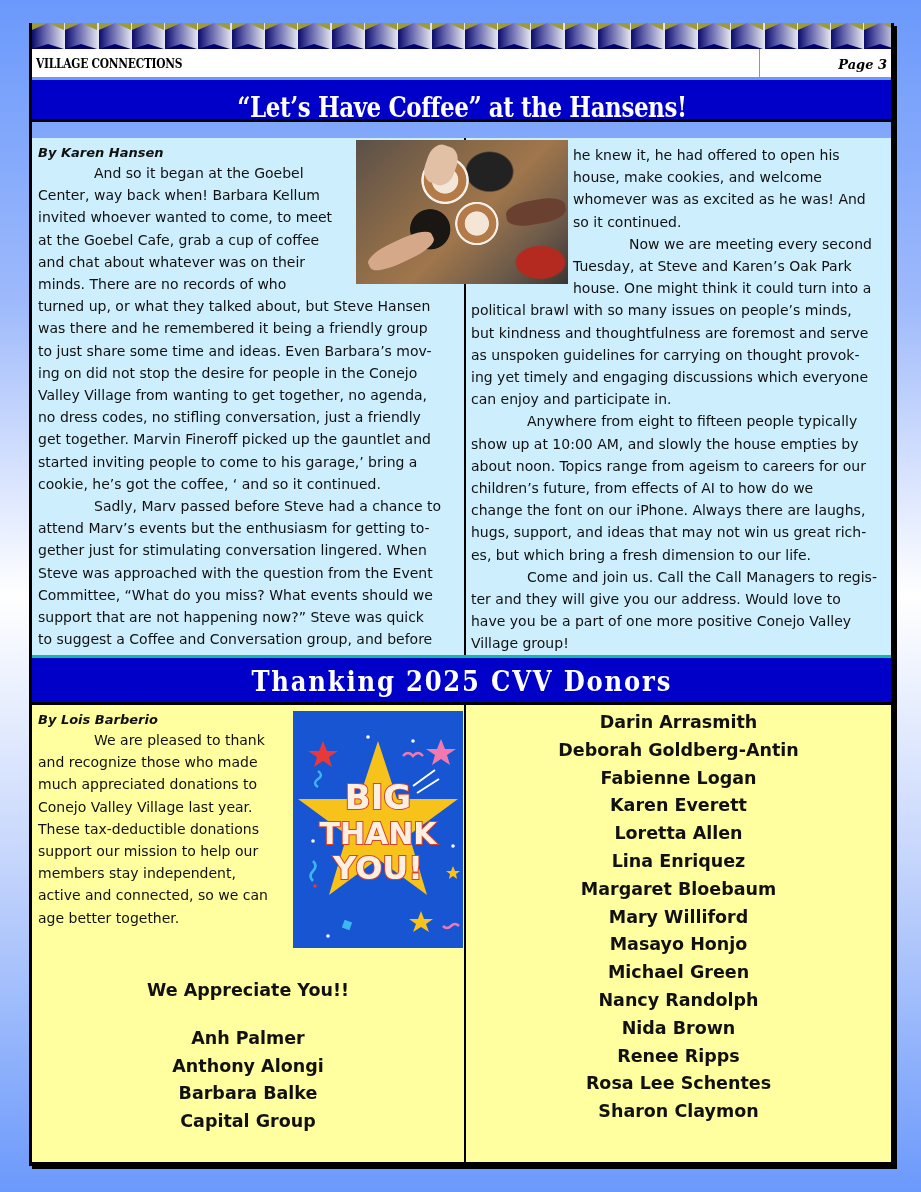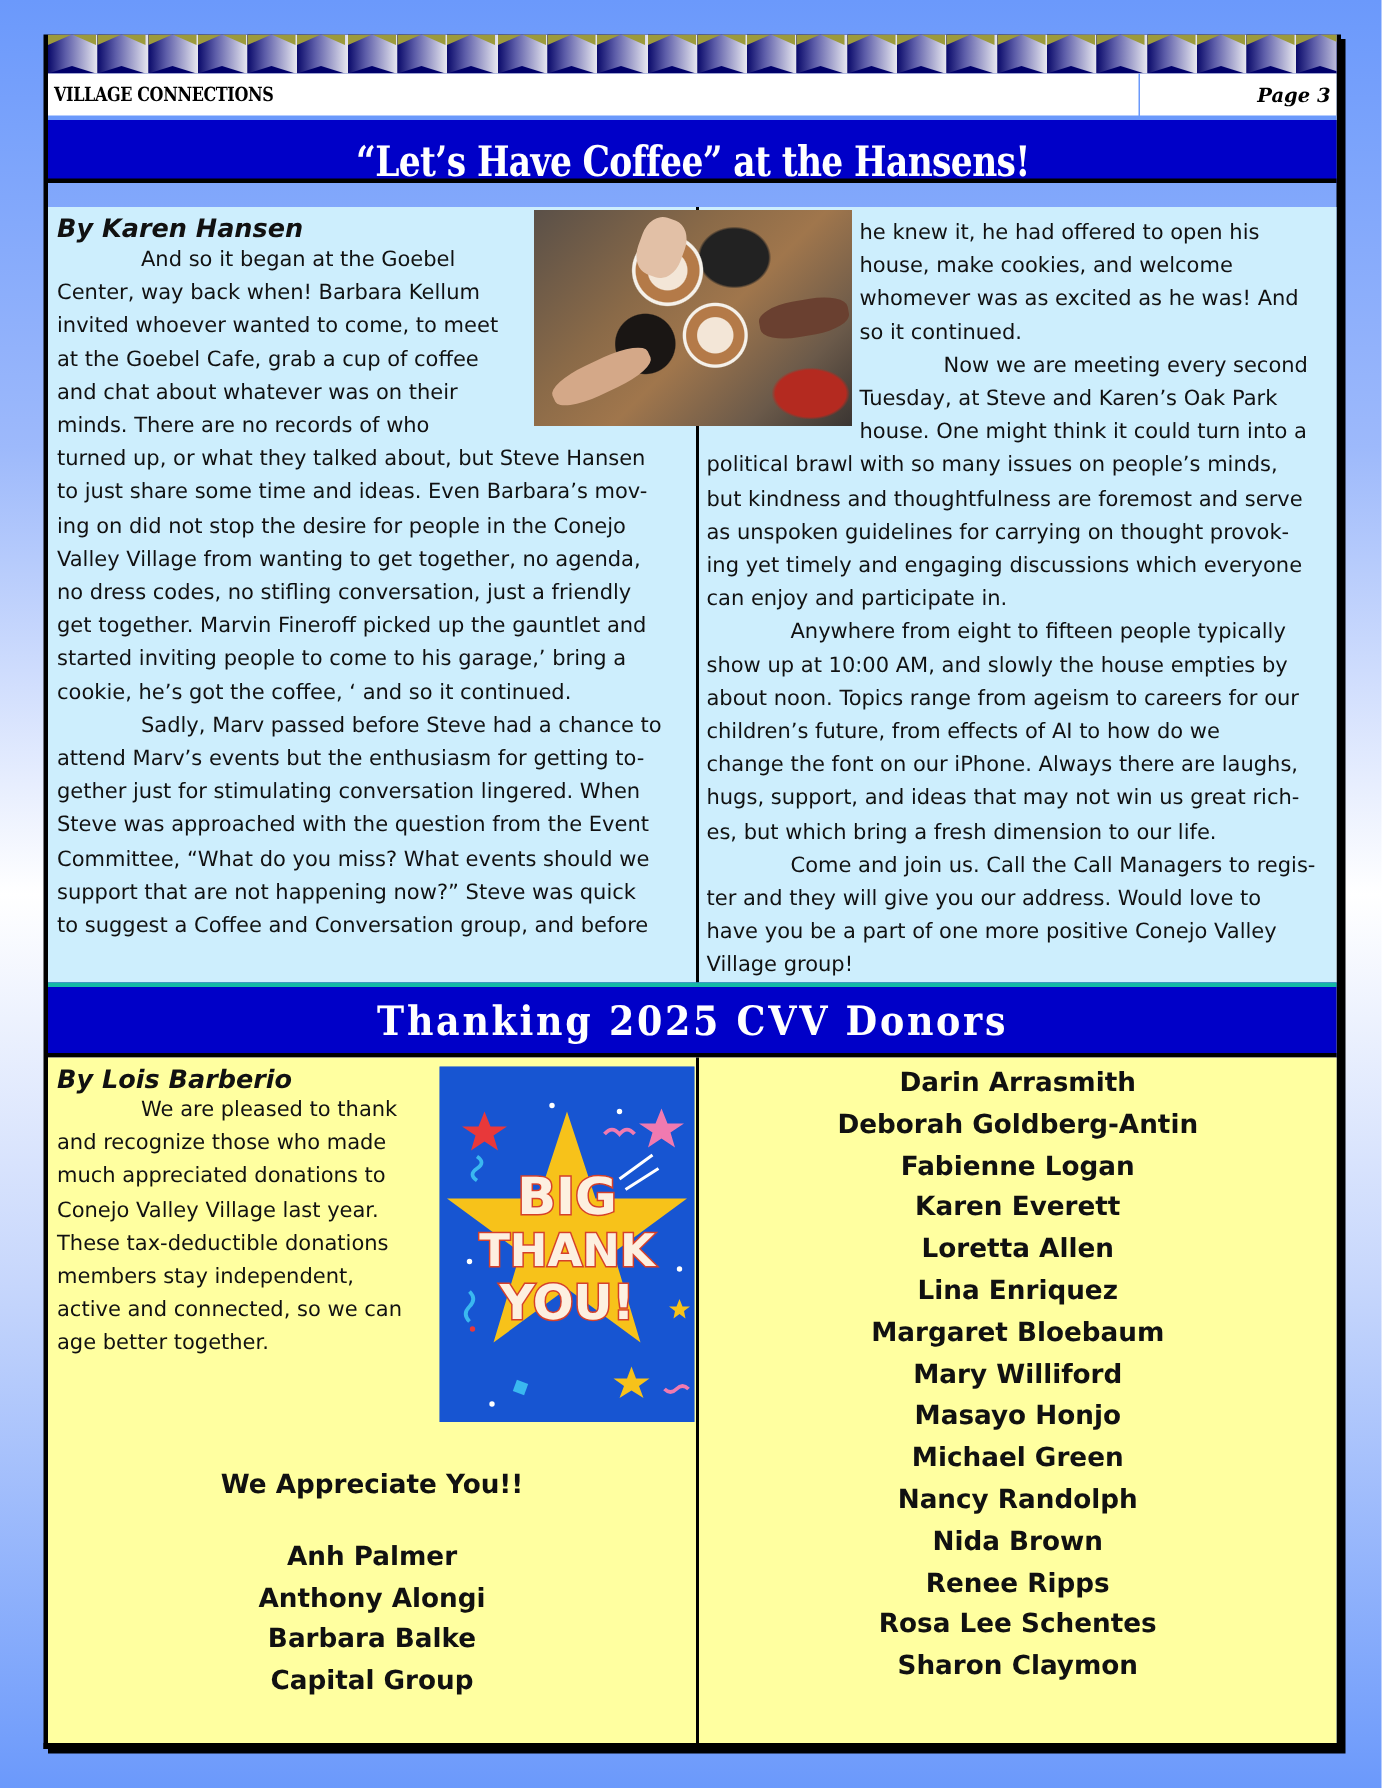--- a/index.html
+++ b/index.html
@@ -81,21 +81,21 @@
       background: #cdeefd;
     }
     .art1 .col {
       position: absolute; top: 0; height: 517px; padding: 6px 6px 0 6px;
       font-family: "DejaVu Sans", sans-serif; font-size: 14px; line-height: 22.2px; color: #111;
       overflow: hidden;
     }
     .art1 .col1 { left: 0; width: 433px; }
     .art1 .col2 { left: 434px; width: 425px; padding-left: 5px; }
     .art1 .colsep { position: absolute; left: 432px; top: 0; width: 2px; height: 517px; background: #000; }
-    .byline { font-style: italic; font-weight: bold; font-size: 17px; line-height: 18px; }
+    .byline { font-style: italic; font-weight: bold; font-size: 13px; line-height: 18px; }
     .ln { display: block; white-space: nowrap; }
     .ln.ind { padding-left: 56px; }
 
     .photo {
       position: absolute; left: 324px; top: 2px; width: 212px; height: 144px;
       background:
         radial-gradient(circle at 42% 28%, #f3e6d7 0 8%, #b47a48 8.5% 13%, #f5f1ea 13.5% 14.5%, transparent 15%),
         radial-gradient(circle at 57% 58%, #f3e6d7 0 8%, #b47a48 8.5% 13%, #f5f1ea 13.5% 14.5%, transparent 15%),
         radial-gradient(circle at 35% 62%, #1a1614 0 12%, transparent 12.5%),
         radial-gradient(ellipse at 63% 22%, #222 0 12%, transparent 13%),
@@ -186,20 +186,21 @@
     <div class="col col1">
       <div class="byline">By Karen Hansen</div>
       <div id="a1c1">
           <span class="ln ind">And so it began at the Goebel</span>
           <span class="ln">Center, way back when! Barbara Kellum</span>
           <span class="ln">invited whoever wanted to come, to meet</span>
           <span class="ln">at the Goebel Cafe, grab a cup of coffee</span>
           <span class="ln">and chat about whatever was on their</span>
           <span class="ln">minds. There are no records of who</span>
           <span class="ln">turned up, or what they talked about, but Steve Hansen</span>
+          <span class="ln">was there and he remembered it being a friendly group</span>
           <span class="ln">to just share some time and ideas. Even Barbara’s mov-</span>
           <span class="ln">ing on did not stop the desire for people in the Conejo</span>
           <span class="ln">Valley Village from wanting to get together, no agenda,</span>
           <span class="ln">no dress codes, no stifling conversation, just a friendly</span>
           <span class="ln">get together. Marvin Fineroff picked up the gauntlet and</span>
           <span class="ln">started inviting people to come to his garage,’ bring a</span>
           <span class="ln">cookie, he’s got the coffee, ‘ and so it continued.</span>
           <span class="ln ind">Sadly, Marv passed before Steve had a chance to</span>
           <span class="ln">attend Marv’s events but the enthusiasm for getting to-</span>
           <span class="ln">gether just for stimulating conversation lingered. When</span>
@@ -250,20 +251,21 @@
 
   <div class="art2">
     <div class="col1">
       <div class="byline">By Lois Barberio</div>
       <div id="a2intro">
           <span class="ln ind">We are pleased to thank</span>
           <span class="ln">and recognize those who made</span>
           <span class="ln">much appreciated donations to</span>
           <span class="ln">Conejo Valley Village last year.</span>
           <span class="ln">These tax-deductible donations</span>
+          <span class="ln">support our mission to help our</span>
           <span class="ln">members stay independent,</span>
           <span class="ln">active and connected, so we can</span>
           <span class="ln">age better together.</span>
         </div>
     </div>
     <div class="thanks-img">
       <svg width="170" height="237" viewBox="0 0 170 237">
         <rect width="170" height="237" fill="#1755d2"></rect>
         <polygon points="85,30 104,88 165,88 116,124 134,184 85,148 36,184 54,124 5,88 66,88" fill="#f7c21a"></polygon>
         <polygon points="30,30 34,40 45,40 36,46 39,56 30,50 21,56 24,46 15,40 26,40" fill="#e8383a"></polygon>

